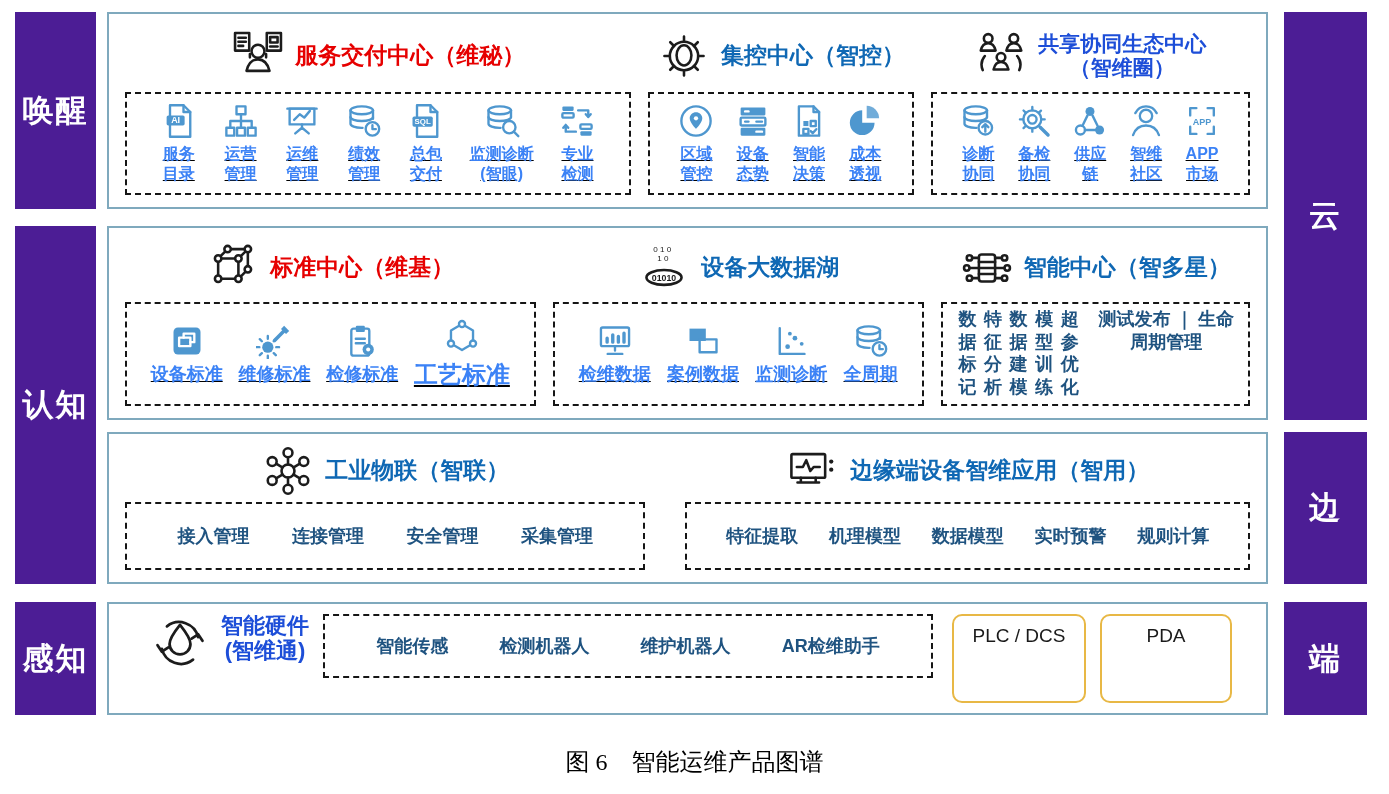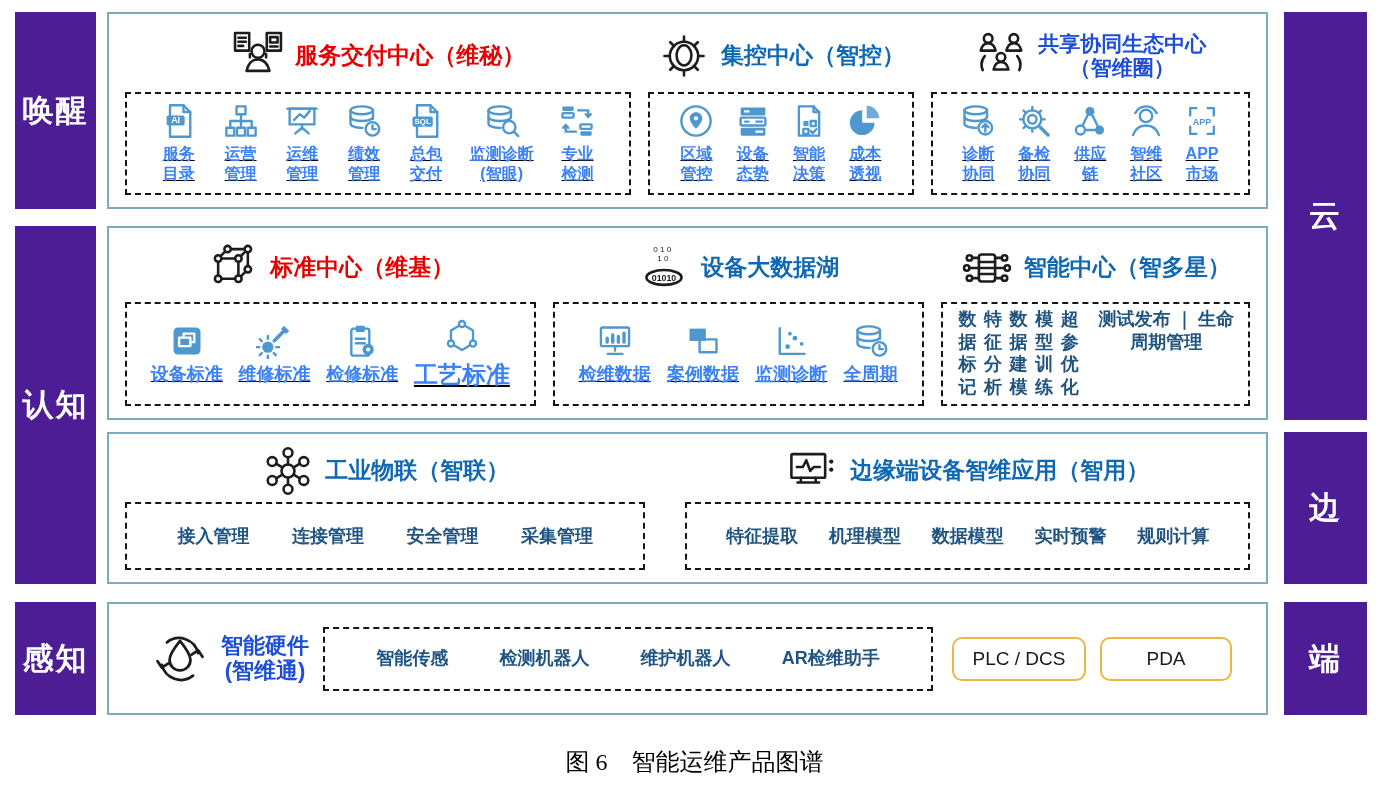--- a/index.html
+++ b/index.html
@@ -33,21 +33,21 @@
   .hk *{fill:none;stroke:currentColor;stroke-width:1.9;stroke-linecap:round;stroke-linejoin:round;}
   svg text{font-family:"Liberation Sans",sans-serif;}
 
   
   #row1{top:12px;height:197px;justify-content:space-between;}
   #row1 .sec-head{height:72px;}
   #row2a{top:226px;height:194px;justify-content:space-between;}
   #row2a .sec-head{height:68px;}
   #row2b{top:432px;height:152px;justify-content:space-between;gap:40px;}
   #row2b .sec-head{height:62px;}
-  #row3{top:602px;height:113px;align-items:center;padding:10px 20px;}
+  #row3{top:602px;height:113px;padding:10px 20px;}
 
   
   .ai-grid{flex-direction:row;justify-content:center;gap:6px;align-items:stretch;}
   .ai-row{display:flex;justify-content:space-between;padding:0 4px;}
   .ai-foot{text-align:center;}
 
   
   .hw-title{font-size:22px;margin:0 14px 0 12px;}
   .hw-dash{flex:0 0 610px;height:64px;border:2.5px dashed #161616;display:flex;align-items:center;
            justify-content:space-evenly;box-sizing:border-box;}

